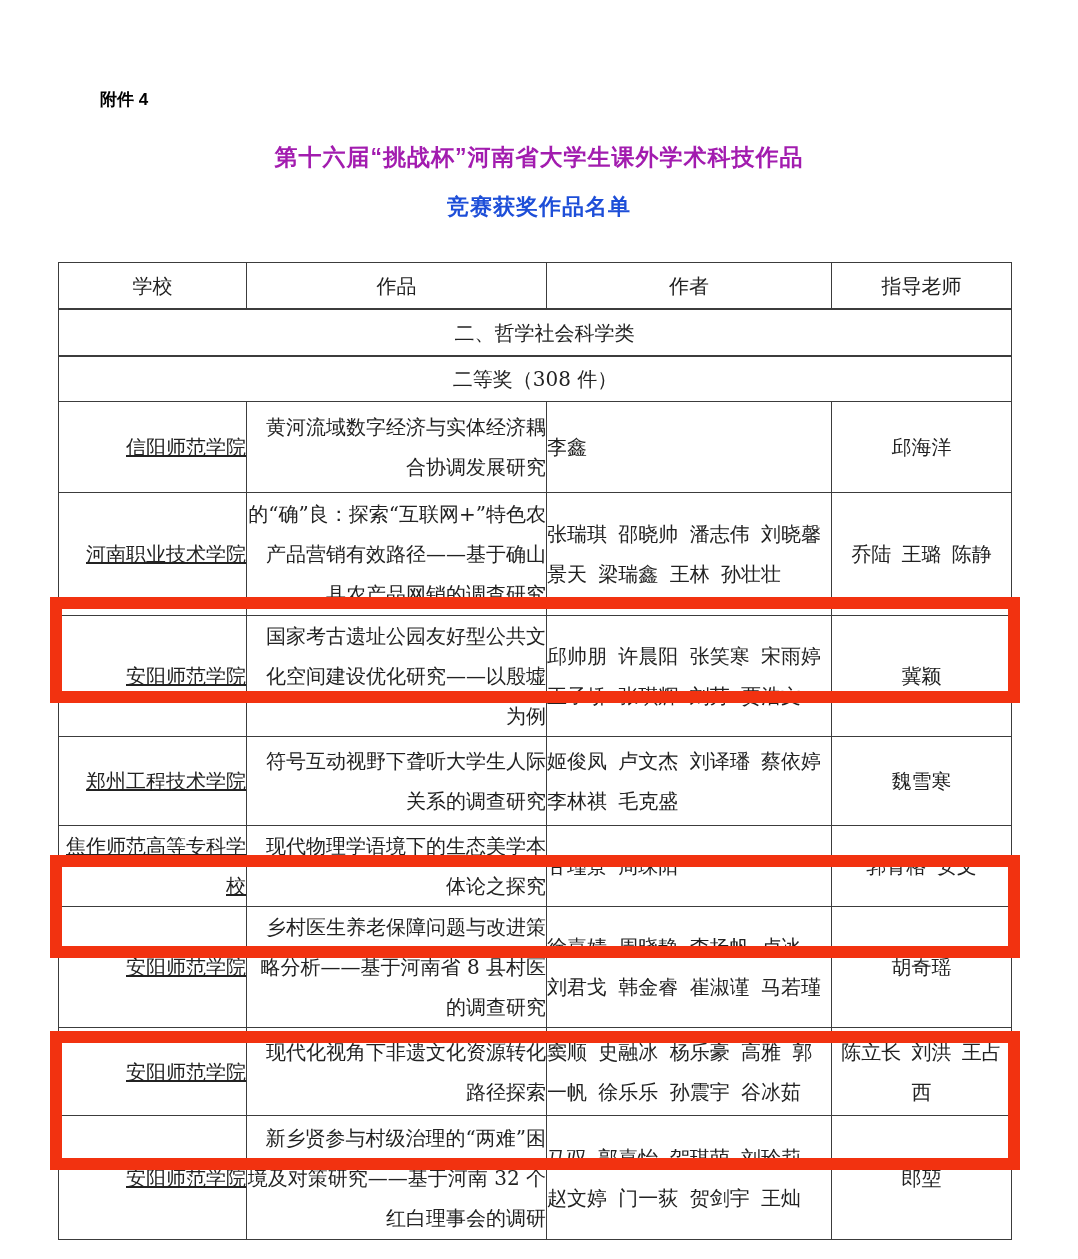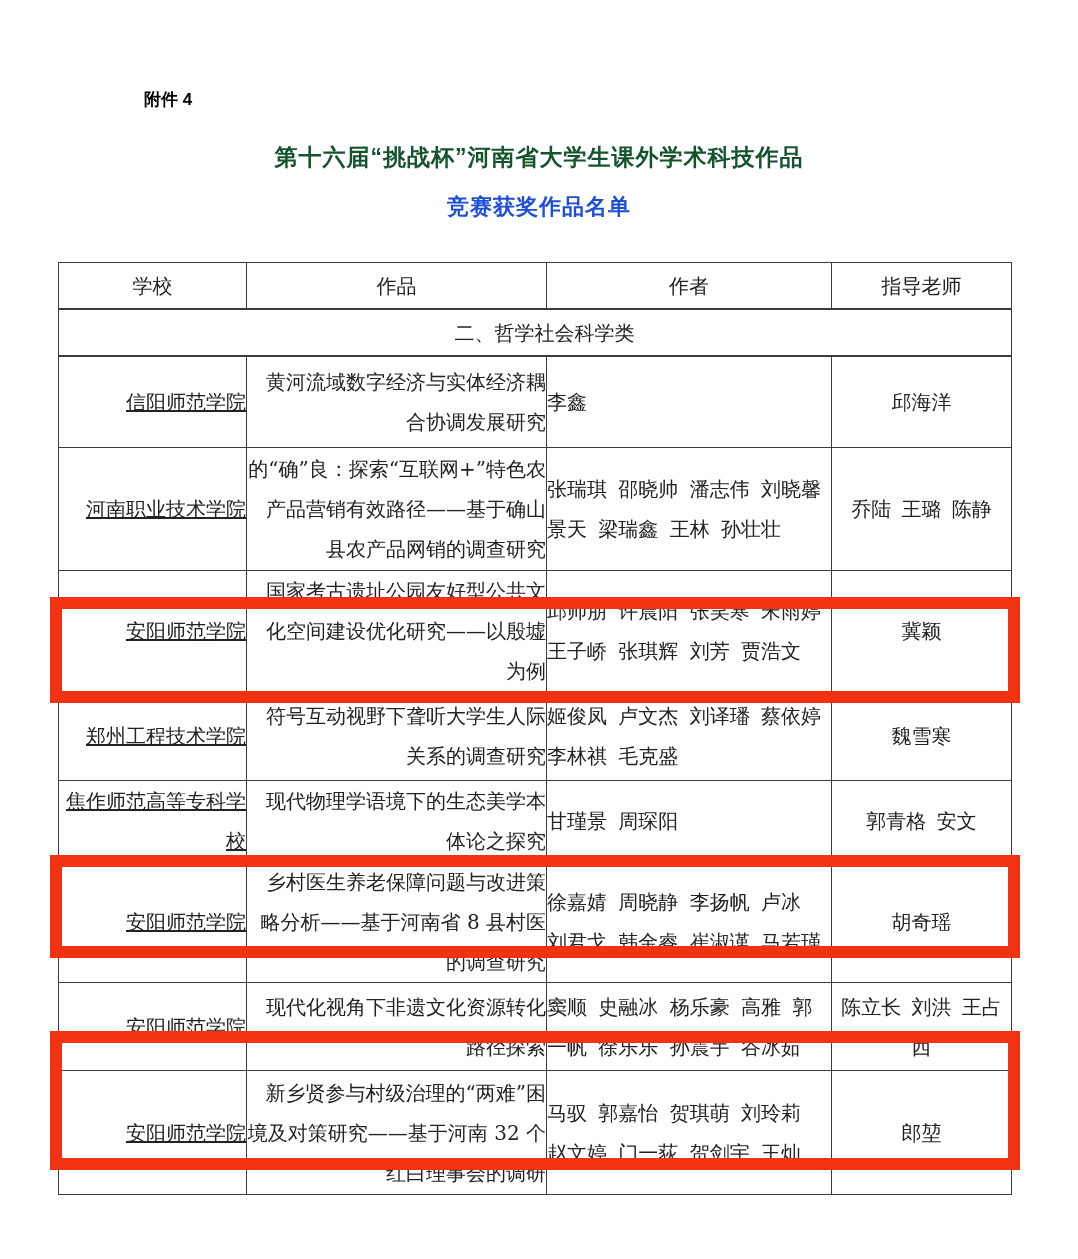--- a/index.html
+++ b/index.html
@@ -11,27 +11,27 @@
     position:relative;
     width:1078px;height:1259px;
     background:#ffffff;
     font-family:"DejaVu Serif","Liberation Serif",serif;
     color:#1a1a1a;
     overflow:hidden;
   }
   .attachment{
     position:absolute;left:100px;top:88px;
     font-family:"Liberation Sans","DejaVu Sans",sans-serif;
-    font-weight:bold;font-size:17px;color:#000;margin-left:44px;
+    font-weight:bold;font-size:17px;color:#000;
   }
   .title1{
     position:absolute;left:0;top:142px;width:1078px;
     text-align:center;
     font-family:"Liberation Sans","DejaVu Sans",sans-serif;
-    font-weight:bold;font-size:23px;color:#14532d;
+    font-weight:bold;font-size:23px;color:#a21caf;
     letter-spacing:1px;
   }
   .title2{
     position:absolute;left:0;top:192px;width:1078px;
     text-align:center;
     font-family:"Liberation Sans","DejaVu Sans",sans-serif;
     font-weight:bold;font-size:22px;color:#1d4ed8;
     letter-spacing:1px;
   }
   table.awards{
@@ -92,20 +92,23 @@
     <tbody>
       <tr class="hdr">
         <td>学校</td>
         <td>作品</td>
         <td>作者</td>
         <td>指导老师</td>
       </tr>
       <tr class="cat">
         <td colspan="4">二、哲学社会科学类</td>
       </tr>
+      <tr class="awd">
+        <td colspan="4">二等奖（308 件）</td>
+      </tr>
 
       <tr class="h90">
         <td class="c-school">信阳师范学院</td>
         <td class="c-work">黄河流域数字经济与实体经济耦合协调发展研究</td>
         <td class="c-authors">李鑫</td>
         <td class="c-adv">邱海洋</td>
       </tr>
       <tr class="h122">
         <td class="c-school">河南职业技术学院</td>
         <td class="c-work">的“确”良：探索“互联网+”特色农产品营销有效路径——基于确山县农产品网销的调查研究</td>

